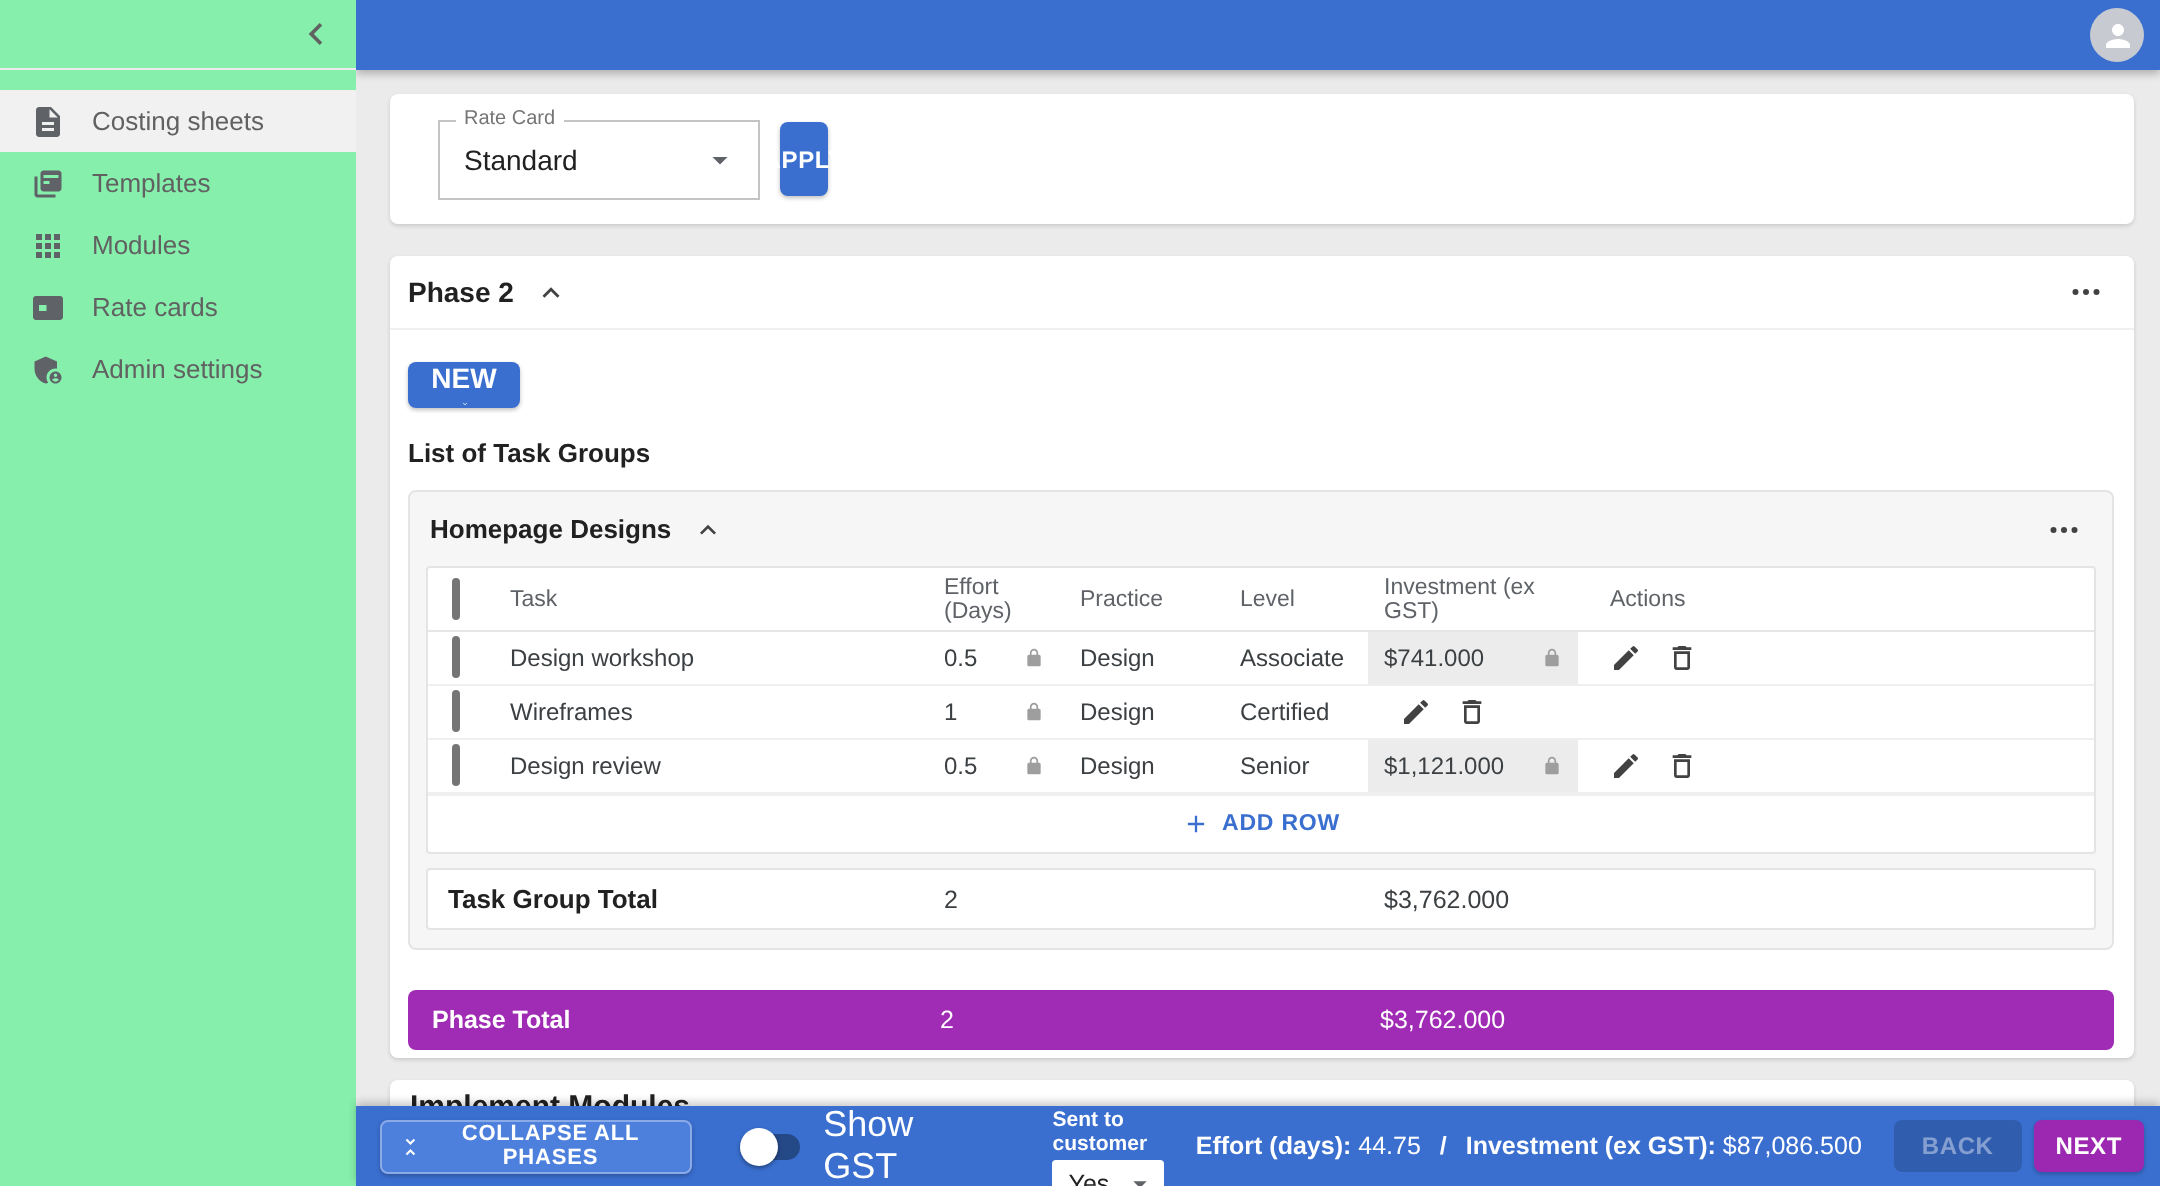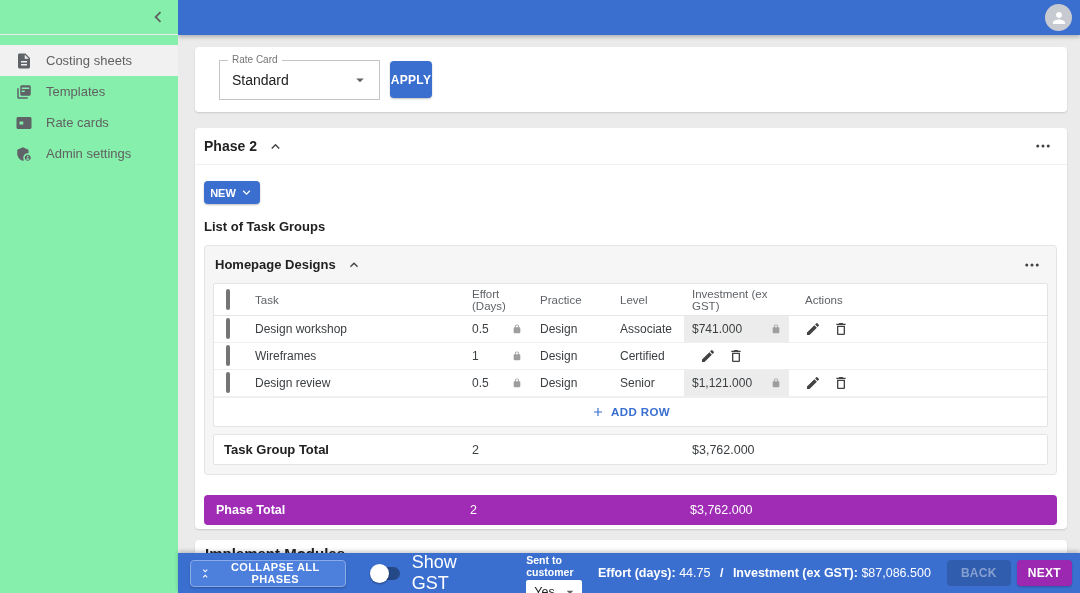--- a/index.html
+++ b/index.html
@@ -29,30 +29,30 @@
   .card { background:#fff; border-radius:4px; box-shadow:0 1px 2px rgba(0,0,0,0.14); }
 
   .rate-card { position:absolute; left:17px; top:12px; width:872px; height:65px; display:flex; align-items:center; }
   .select-outline { position:relative; margin-left:24px; width:161px; height:40px; border:1px solid #c4c4c4; border-radius:0;
                     display:flex; align-items:center; justify-content:space-between; padding:0 10px 0 12px; cursor:pointer; background:#fff; }
   .select-outline .legend { position:absolute; top:-7px; left:8px; background:#fff; padding:0 4px; font-size:10px; color:#757575; }
   .select-outline .value { font-size:14px; color:#212121; }
   .select-outline .arrow { color:#5f6368; }
   .btn-blue { background:#3a6fd0; color:#fff; border:none; border-radius:4px; font-family:inherit; font-weight:700; cursor:pointer;
               display:flex; align-items:center; justify-content:center; box-shadow:0 1px 2px rgba(0,0,0,0.25); }
-  .apply-btn { width:42px; height:37px; margin-left:10px; font-size:12px; letter-spacing:.3px; }
+  .apply-btn { width:24px; height:37px; margin-left:10px; font-size:12px; letter-spacing:.3px; }
 
   .phase-card { position:absolute; left:17px; top:93px; width:872px; height:401px; }
   .phase-header { height:37px; display:flex; align-items:center; padding:0 14px 0 9px; border-bottom:1px solid #f0f0f0; }
   .phase-title { font-size:14px; font-weight:700; color:#212121; }
   .caret { color:#424242; margin-left:10px; cursor:pointer; }
   .spacer { flex:1; }
   .more-btn { color:#424242; cursor:pointer; width:20px; height:20px; display:flex; align-items:center; justify-content:center; }
 
-  .new-btn { width:56px; height:23px; margin:16px 0 0 9px; font-size:11px; gap:3px; }
+  .new-btn { width:56px; height:23px; margin:16px 0 0 9px; font-size:14px; gap:3px;flex-direction:column; }
   .list-title { margin:15px 0 0 9px; font-size:13px; font-weight:700; color:#212121; }
 
   .tg-panel { margin:11px 10px 0 9px; background:#f6f6f6; border:1px solid #e4e4e4; border-radius:4px; }
   .tg-header { height:37px; display:flex; align-items:center; padding:0 14px 0 10px; }
   .tg-title { font-size:13px; font-weight:700; color:#212121; }
 
   .tg-table { margin:0 8px; background:#fff; border:1px solid #e4e4e4; border-radius:2px; }
   .t-grid { display:grid; grid-template-columns:33px 217px 68px 80px 72px 105px 1fr; align-items:center; }
   .th-row { height:32px; border-bottom:1px solid #e6e6e6; }
   .th { font-size:11.5px; color:#5f6368; padding-left:8px; }
@@ -126,20 +126,28 @@
         <svg width="18" height="18" viewBox="0 0 24 24" fill="currentColor">
             <path d="M19 3H9c-1.1 0-2 .9-2 2v10c0 1.1.9 2 2 2h10c1.1 0 2-.9 2-2V5c0-1.1-.9-2-2-2zm-6 9H9v-2h4v2zm6-4H9V6h10v2z"></path>
             <path d="M5 7H3v12c0 1.1.9 2 2 2h12v-2H5V7z"></path>
           </svg>
       </span>
       <span class="nlabel">Templates</span>
     </div>
     <div class="nav-item">
       <span class="nicon">
         <svg width="18" height="18" viewBox="0 0 24 24" fill="currentColor">
+            <path d="M4 8h4V4H4v4zm6 0h4V4h-4v4zm6-4v4h4V4h-4zM4 14h4v-4H4v4zm6 0h4v-4h-4v4zm6 0h4v-4h-4v4zM4 20h4v-4H4v4zm6 0h4v-4h-4v4zm6 0h4v-4h-4v4z"></path>
+          </svg>
+      </span>
+      <span class="nlabel">Modules</span>
+    </div>
+    <div class="nav-item">
+      <span class="nicon">
+        <svg width="18" height="18" viewBox="0 0 24 24" fill="currentColor">
             <path d="M20 4H4c-1.11 0-1.99.89-1.99 2L2 18c0 1.11.89 2 2 2h16c1.11 0 2-.89 2-2V6c0-1.11-.89-2-2-2zm-9 10H6v-4h5v4z"></path>
           </svg>
       </span>
       <span class="nlabel">Rate cards</span>
     </div>
     <div class="nav-item">
       <span class="nicon">
         <svg width="18" height="18" viewBox="0 0 24 24" fill="currentColor">
             <path d="M17 11c.34 0 .67.04 1 .09V6.27L10.5 3 3 6.27v4.91c0 4.54 3.2 8.79 7.5 9.82.55-.13 1.08-.32 1.6-.55-.69-.98-1.1-2.17-1.1-3.45 0-3.31 2.69-6 6-6z"></path>
             <path d="M17 13c-2.21 0-4 1.79-4 4s1.79 4 4 4 4-1.79 4-4-1.79-4-4-4zm0 1.38c.62 0 1.12.51 1.12 1.12s-.51 1.12-1.12 1.12-1.12-.51-1.12-1.12.5-1.12 1.12-1.12zm0 5.37c-.93 0-1.74-.46-2.24-1.17.05-.72 1.51-1.08 2.24-1.08s2.19.36 2.24 1.08c-.5.71-1.31 1.17-2.24 1.17z"></path>

